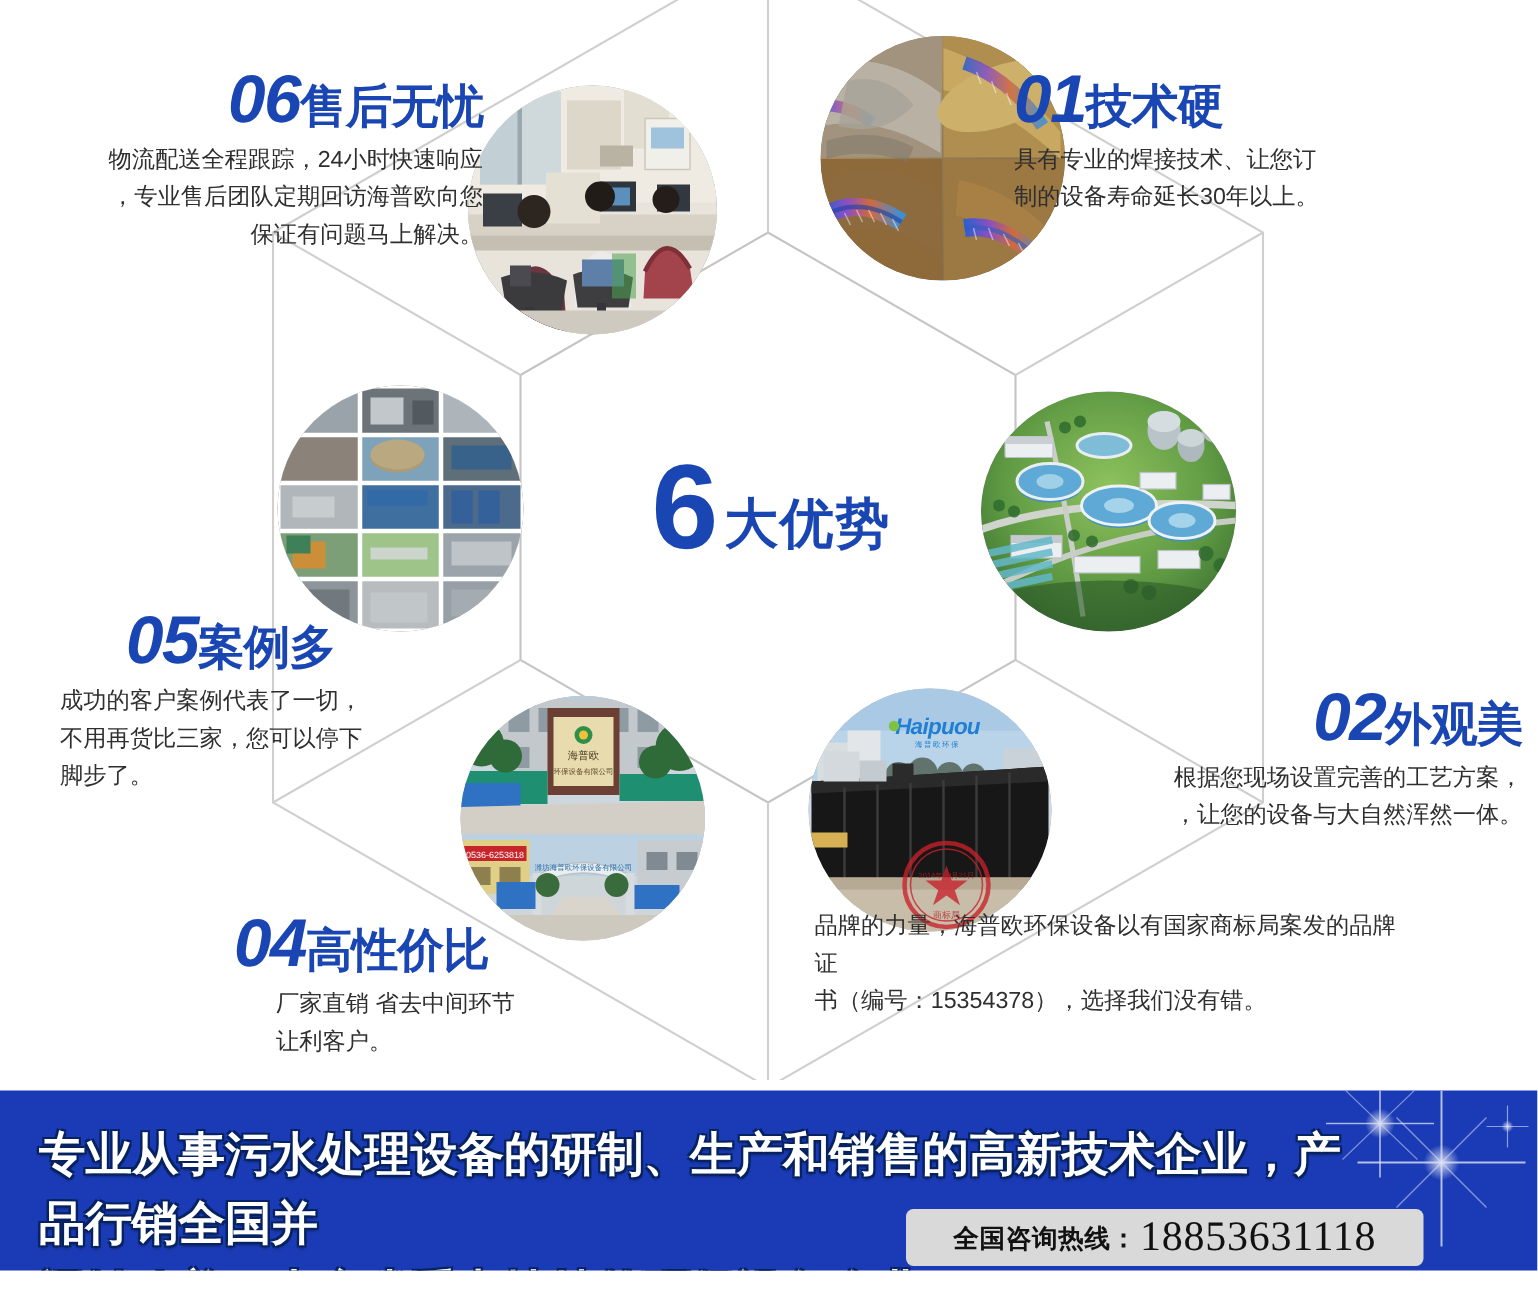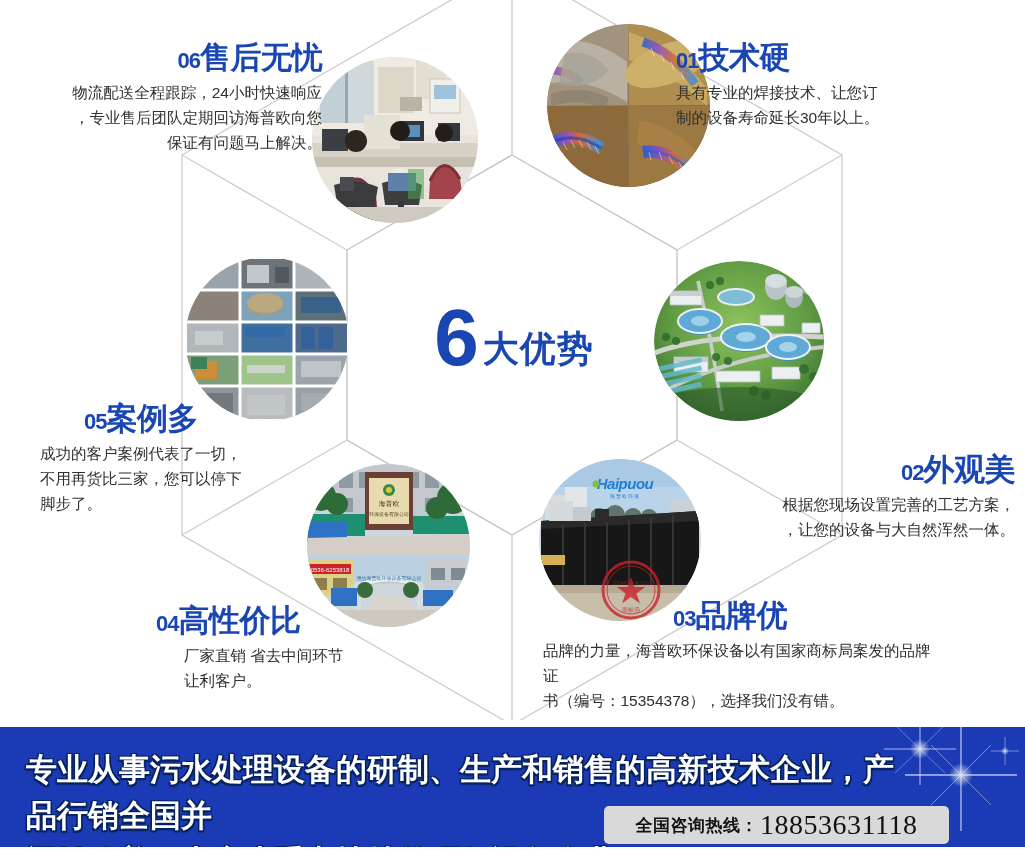--- a/index.html
+++ b/index.html
@@ -28,37 +28,38 @@
     width: 1025px;
     height: 720px;
     pointer-events: none;
   }
 
   
   .photo {
     position: absolute;
     border-radius: 50%;
     overflow: hidden;
-    background: #e5e5e5;
+    background: #a3a3a3;
   }
   .photo > svg { display: block; width: 100%; height: 100%; }
 
   
   .feat { position: absolute; }
   .feat .head {
     font-size: 31px;
     font-weight: bold;
     color: #1a46b4;
     letter-spacing: -0.5px;
     line-height: 1.05;
     white-space: nowrap;
   }
   .feat .head .num {
-    font-size: 22px;
+    font-size: 45px;
     letter-spacing: -1px;
+    font-style: italic;
   }
   .feat .body {
     font-size: 15.5px;
     color: #2f2f2f;
     line-height: 1.62;
     margin-top: 5px;
   }
   .ta-r { text-align: right; }
   .ta-l { text-align: left; }
 
@@ -594,23 +595,20 @@
 
   <div class="feat ta-l" id="feat04">
     <div class="head">
       <span class="num">04</span><span>高性价比</span>
     </div>
     <div class="body" style="white-space:pre-line; padding-left:28px;">厂家直销 省去中间环节
 让利客户。</div>
   </div>
 
   <div class="feat ta-l" id="feat03">
-    <div class="head" style="padding-left:130px;">
-      <span class="num">03</span><span>品牌优</span>
-    </div>
     <div class="body" style="white-space:pre-line">品牌的力量，海普欧环保设备以有国家商标局案发的品牌证
 书（编号：15354378），选择我们没有错。</div>
   </div>
 
   <div id="banner">
     <svg id="banner-flare" viewBox="0 0 260 135">
       <defs>
         <radialGradient id="glow" cx="50%" cy="50%" r="50%">
           <stop offset="0" stop-color="#ffffff" stop-opacity=".95"></stop>
           <stop offset="1" stop-color="#ffffff" stop-opacity="0"></stop>

